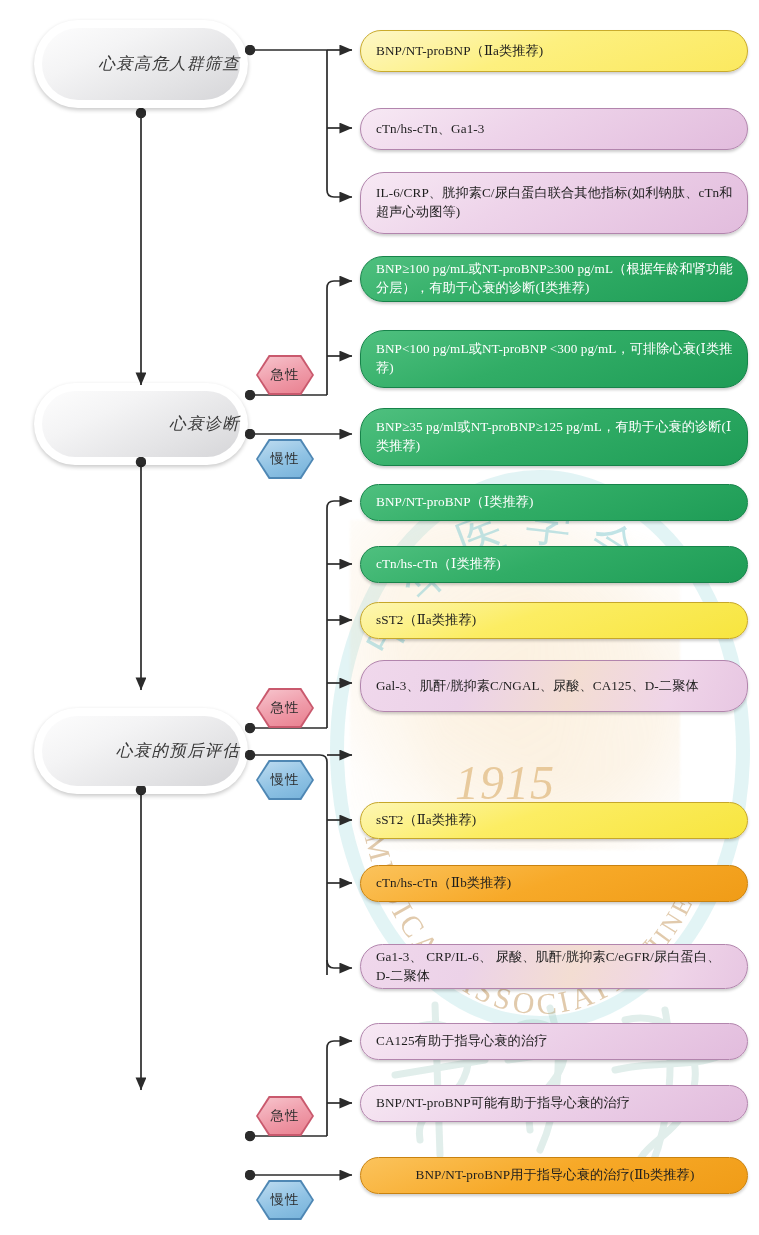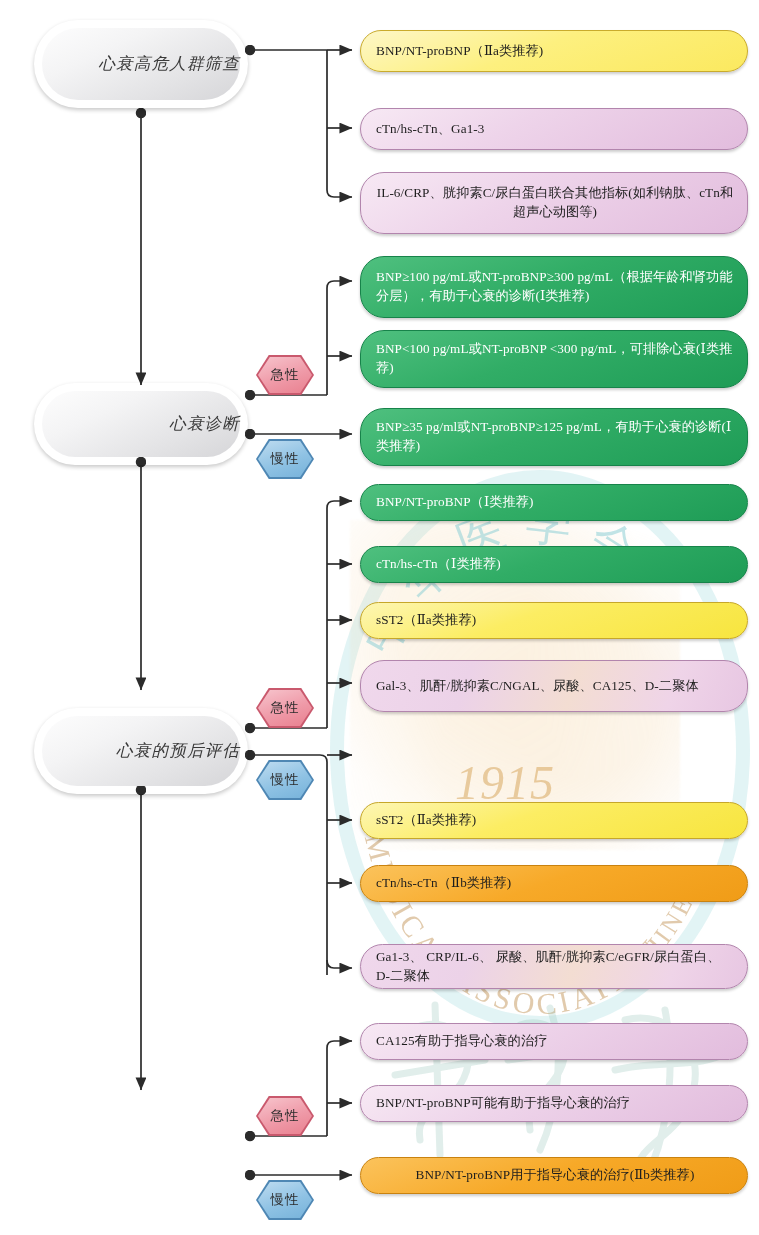--- a/index.html
+++ b/index.html
@@ -117,21 +117,21 @@
   .c-yellow{
     background:linear-gradient(160deg,#fdf6b4 0%,#fced63 42%,#f7e53f 100%);
     border:1.6px solid #c6a72a;
   }
   .c-yellow .txt{color:#1d1d1d;}
   
   .c-pink{
     background:linear-gradient(150deg,#f7e9f4 0%,#eed4ea 40%,#e2bcdd 100%);
     border:1.6px solid #b285ad;
   }
-  .c-pink .txt{color:#1d1d1d;text-align:center;}
+  .c-pink .txt{color:#1d1d1d;}
   
   .c-pink2{
     background:
       linear-gradient(110deg,#f0d8ec 0%,#ecd2e8 28%,#f3ddd2 55%,#efd4e8 80%,#e7c6e2 100%);
     border:1.6px solid #b285ad;
   }
   .c-pink2 .txt{color:#1d1d1d;}
   
   .c-green{
     background:linear-gradient(160deg,#4fc07f 0%,#31ad66 45%,#1e9c56 100%);
@@ -315,21 +315,21 @@
   </div>
 
   <div class="rbox c-pink" style="top:108px;height:42px;">
     <span class="txt">cTn/hs-cTn、Ga1-3</span>
   </div>
 
   <div class="rbox c-pink" style="top:172px;height:62px;">
     <span class="txt">IL-6/CRP、胱抑素C/尿白蛋白联合其他指标(如利钠肽、cTn和超声心动图等)</span>
   </div>
 
-  <div class="rbox c-green" style="top:256px;height:62px;">
+  <div class="rbox c-green" style="top:256px;height:46px;">
     <span class="txt">BNP≥100 pg/mL或NT-proBNP≥300 pg/mL（根据年龄和肾功能分层），有助于心衰的诊断(Ⅰ类推荐)</span>
   </div>
 
   <div class="rbox c-green" style="top:330px;height:58px;">
     <span class="txt">BNP&lt;100 pg/mL或NT-proBNP &lt;300 pg/mL，可排除心衰(Ⅰ类推荐)</span>
   </div>
 
   <div class="rbox c-green" style="top:408px;height:58px;">
     <span class="txt">BNP≥35 pg/ml或NT-proBNP≥125 pg/mL，有助于心衰的诊断(Ⅰ类推荐)</span>
   </div>

